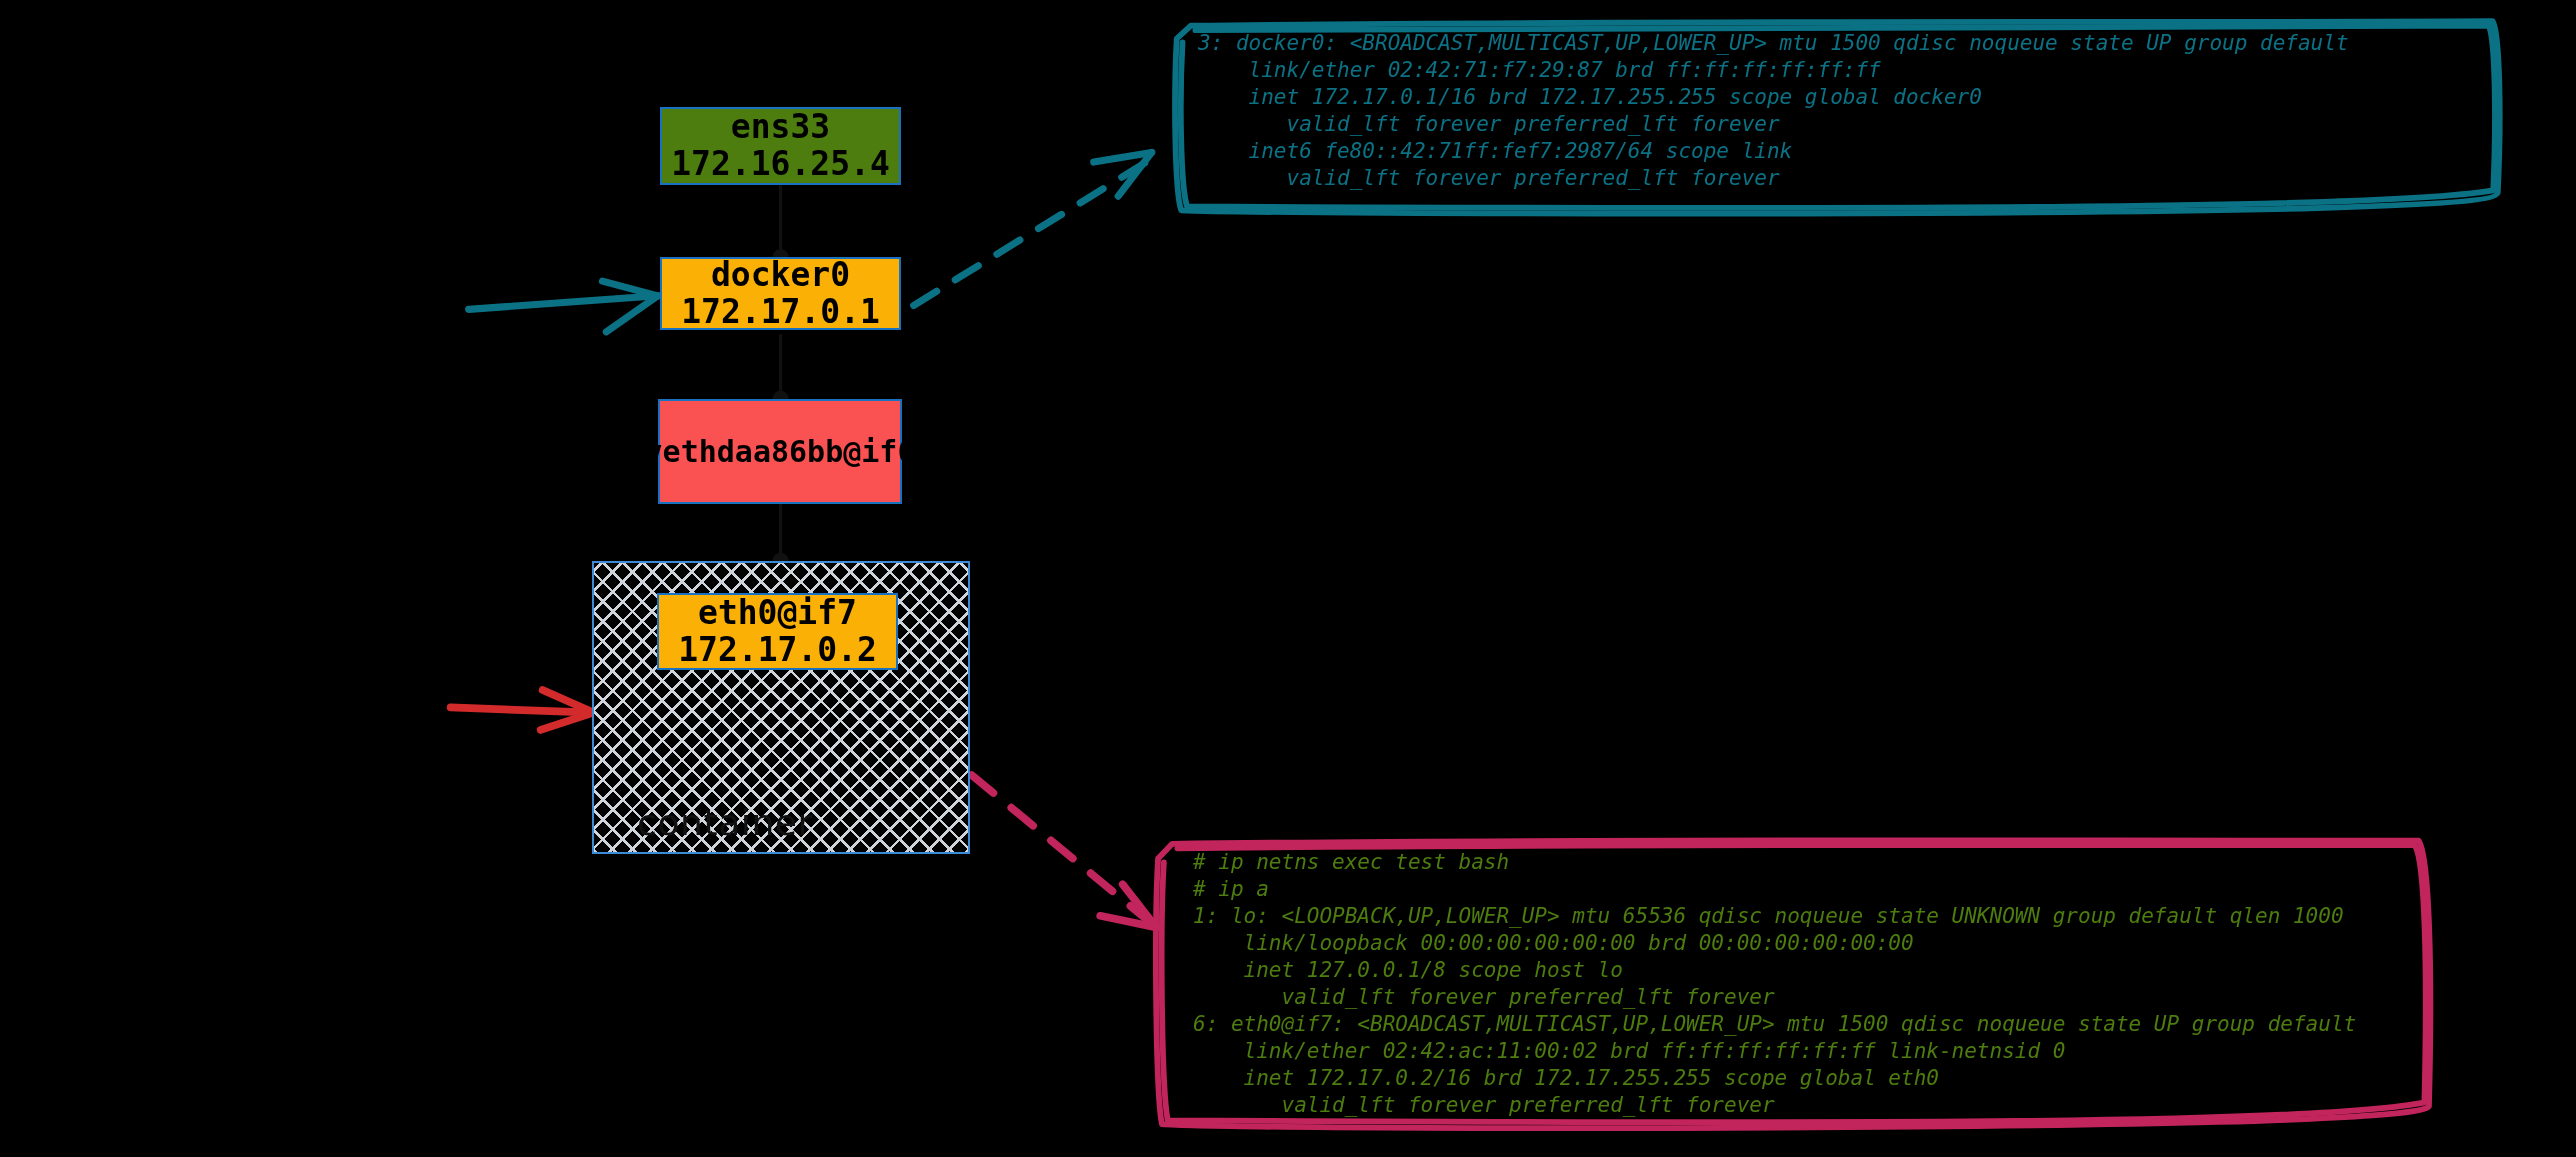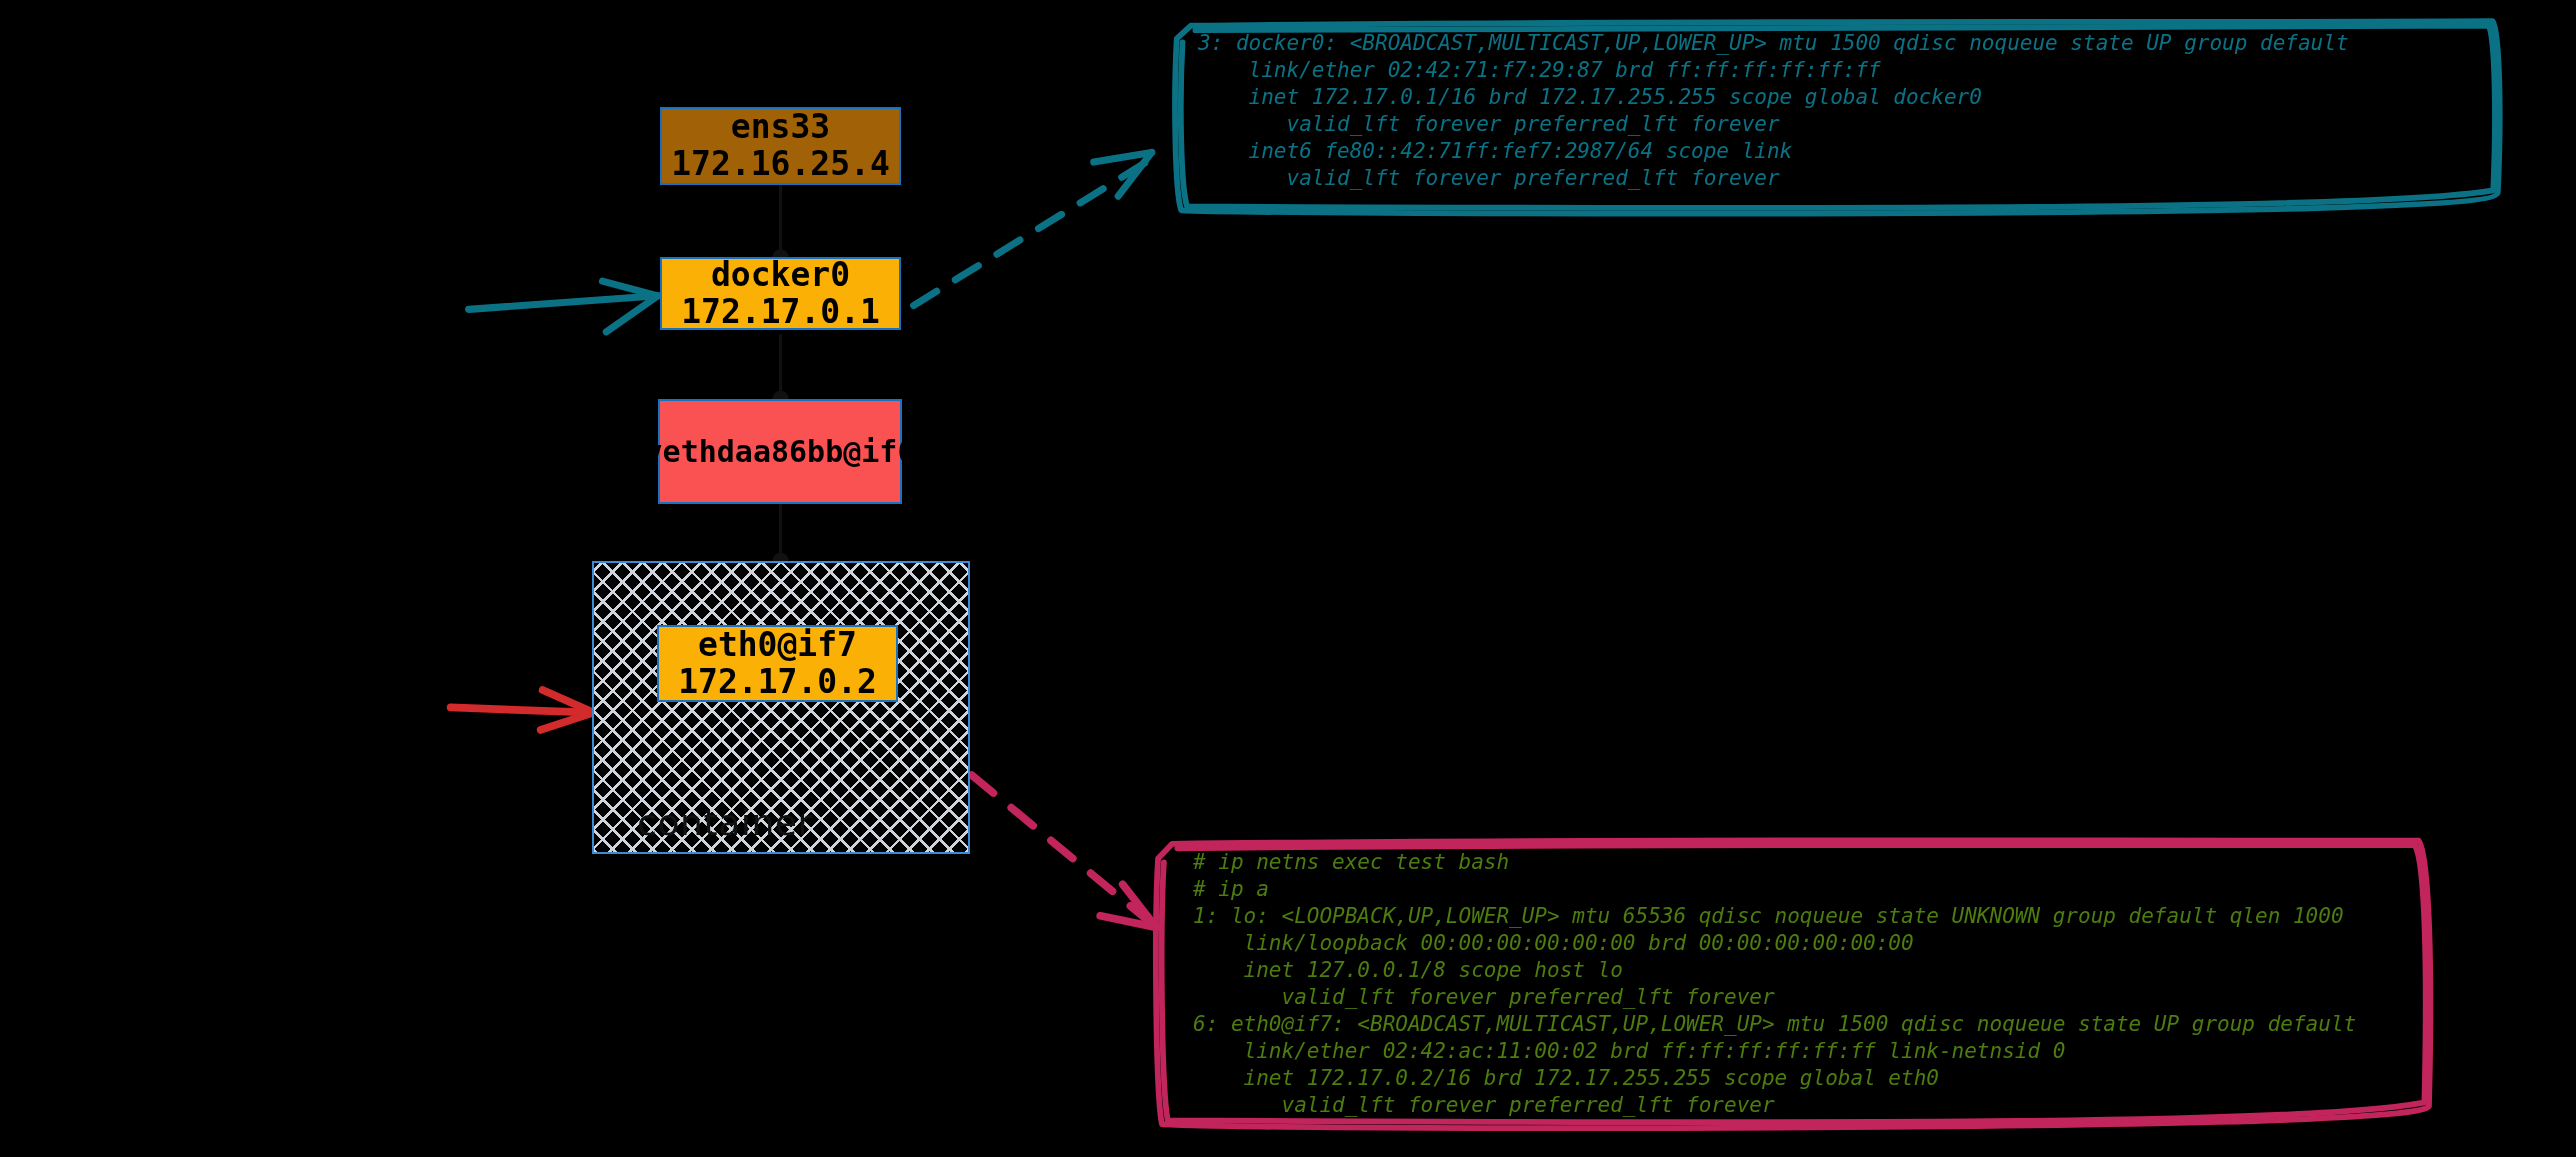--- a/index.html
+++ b/index.html
@@ -6,32 +6,32 @@
   html,body{margin:0;padding:0;background:#000;}
   body{width:2576px;height:1157px;overflow:hidden;
        font-family:"DejaVu Sans Mono",monospace;}
   #stage{position:relative;width:2576px;height:1157px;background:#000;}
   svg.layer{position:absolute;left:0;top:0;width:2576px;height:1157px;overflow:visible;}
   svg#lines{z-index:1;}
   .node{position:absolute;z-index:3;box-sizing:border-box;
         display:flex;flex-direction:column;align-items:center;justify-content:center;
         border:2.6px solid #1971C2;color:#000;line-height:1.12;}
   .node span{display:block;white-space:pre;}
-  #ens33{left:660px;top:107px;width:241px;height:78px;background:#a16207;
+  #ens33{left:660px;top:107px;width:241px;height:78px;background:#4d7c0f;
          font-size:33px;font-weight:bold;}
   #docker0{left:660px;top:257px;width:241px;height:73px;background:#FAB005;
            font-size:33px;font-weight:bold;}
   #veth{left:658px;top:399px;width:244px;height:105px;background:#FA5252;
         font-size:30px;font-weight:bold;}
   #container-box{left:592px;top:561px;width:378px;height:293px;background:#000;
         border:2.6px solid #3B8BD6;z-index:2;justify-content:flex-start;
         background-image:
           repeating-linear-gradient(45deg, #CED4DA 0 2.6px, transparent 2.6px 14px),
           repeating-linear-gradient(-45deg,#CED4DA 0 2.6px, transparent 2.6px 14px);}
-  #eth0{left:657px;top:625px;width:241px;height:77px;background:#FAB005;
+  #eth0{left:657px;top:593px;width:241px;height:77px;background:#FAB005;
         font-size:33px;font-weight:bold;}
   #container-label{position:absolute;left:637px;top:802px;z-index:3;
         font-family:"DejaVu Sans",sans-serif;font-size:36px;color:#111;
         letter-spacing:0.6px;}
   .codebox{position:absolute;z-index:4;white-space:pre;
            font-family:"DejaVu Sans Mono",monospace;font-size:21px;line-height:27px;font-style:italic;}
   #teal-code{left:1198px;top:30px;color:#0B7285;}
   #pink-code{left:1193px;top:849px;color:#4d7c0f;}
 </style>
 </head>

